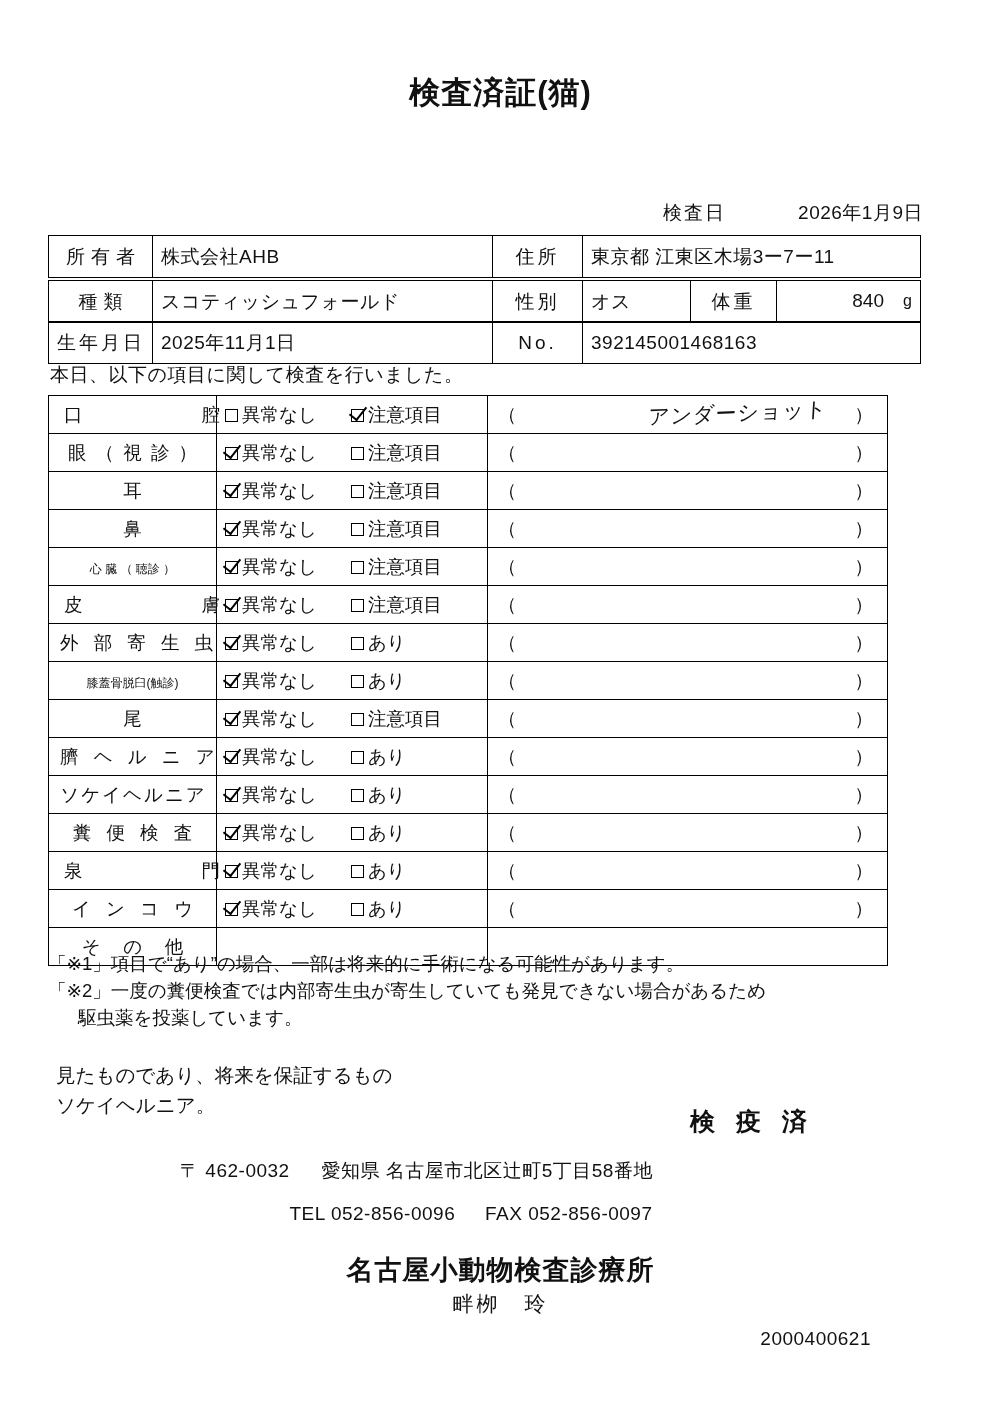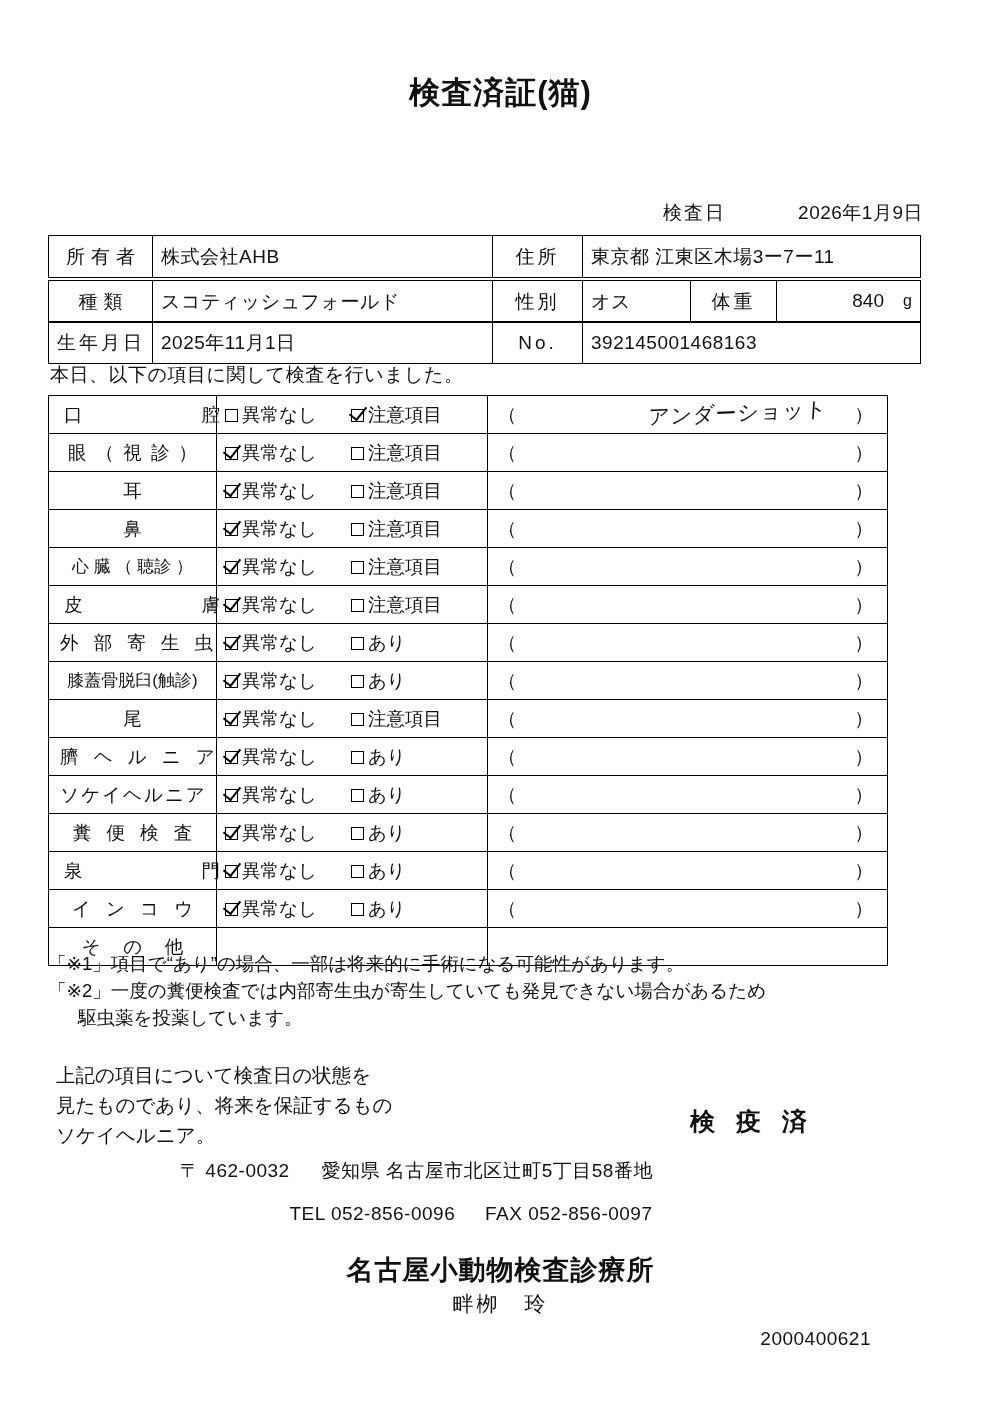--- a/index.html
+++ b/index.html
@@ -119,21 +119,21 @@
   .c-name {
     width: 168px;
     text-align: center;
     white-space: nowrap;
     padding: 0 6px !important;
     box-sizing: border-box;
   }
   .c-name span.sp6 { letter-spacing: 9px; padding-left: 9px; display:inline-block;}
   .c-name span.sp4 { letter-spacing: 5px; padding-left: 5px; display:inline-block;}
   .c-name span.sp2 { letter-spacing: 2px; padding-left: 2px; display:inline-block;}
-  .c-name span.sp0 { letter-spacing: 0px; display:inline-block; font-size:17px;}
+  .c-name span.sp0 { letter-spacing: 0px; display:inline-block; font-size:12px;}
 
   .c-opts {
     width: 262px;
     padding-left: 8px !important;
     white-space: nowrap;
   }
   .c-free {
     position: relative;
     padding-left: 10px !important;
     padding-right: 14px !important;
@@ -448,21 +448,20 @@
       </tbody>
   </table>
 
   <div class="footnotes">
     <div>「※1」項目で“あり”の場合、一部は将来的に手術になる可能性があります。</div>
     <div>「※2」一度の糞便検査では内部寄生虫が寄生していても発見できない場合があるため</div>
     <div class="fn-indent">駆虫薬を投薬しています。</div>
   </div>
 
   <div class="statement">
-    <div>上記の項目について検査日の状態を</div>
     <div>見たものであり、将来を保証するもの</div>
     <div>ソケイヘルニア。</div>
   </div>
 
   <div class="stamp">検 疫 済</div>
 
   <div class="addr">
     <span class="zip">〒 462-0032</span>
     <span>愛知県 名古屋市北区辻町5丁目58番地</span>
   </div>

